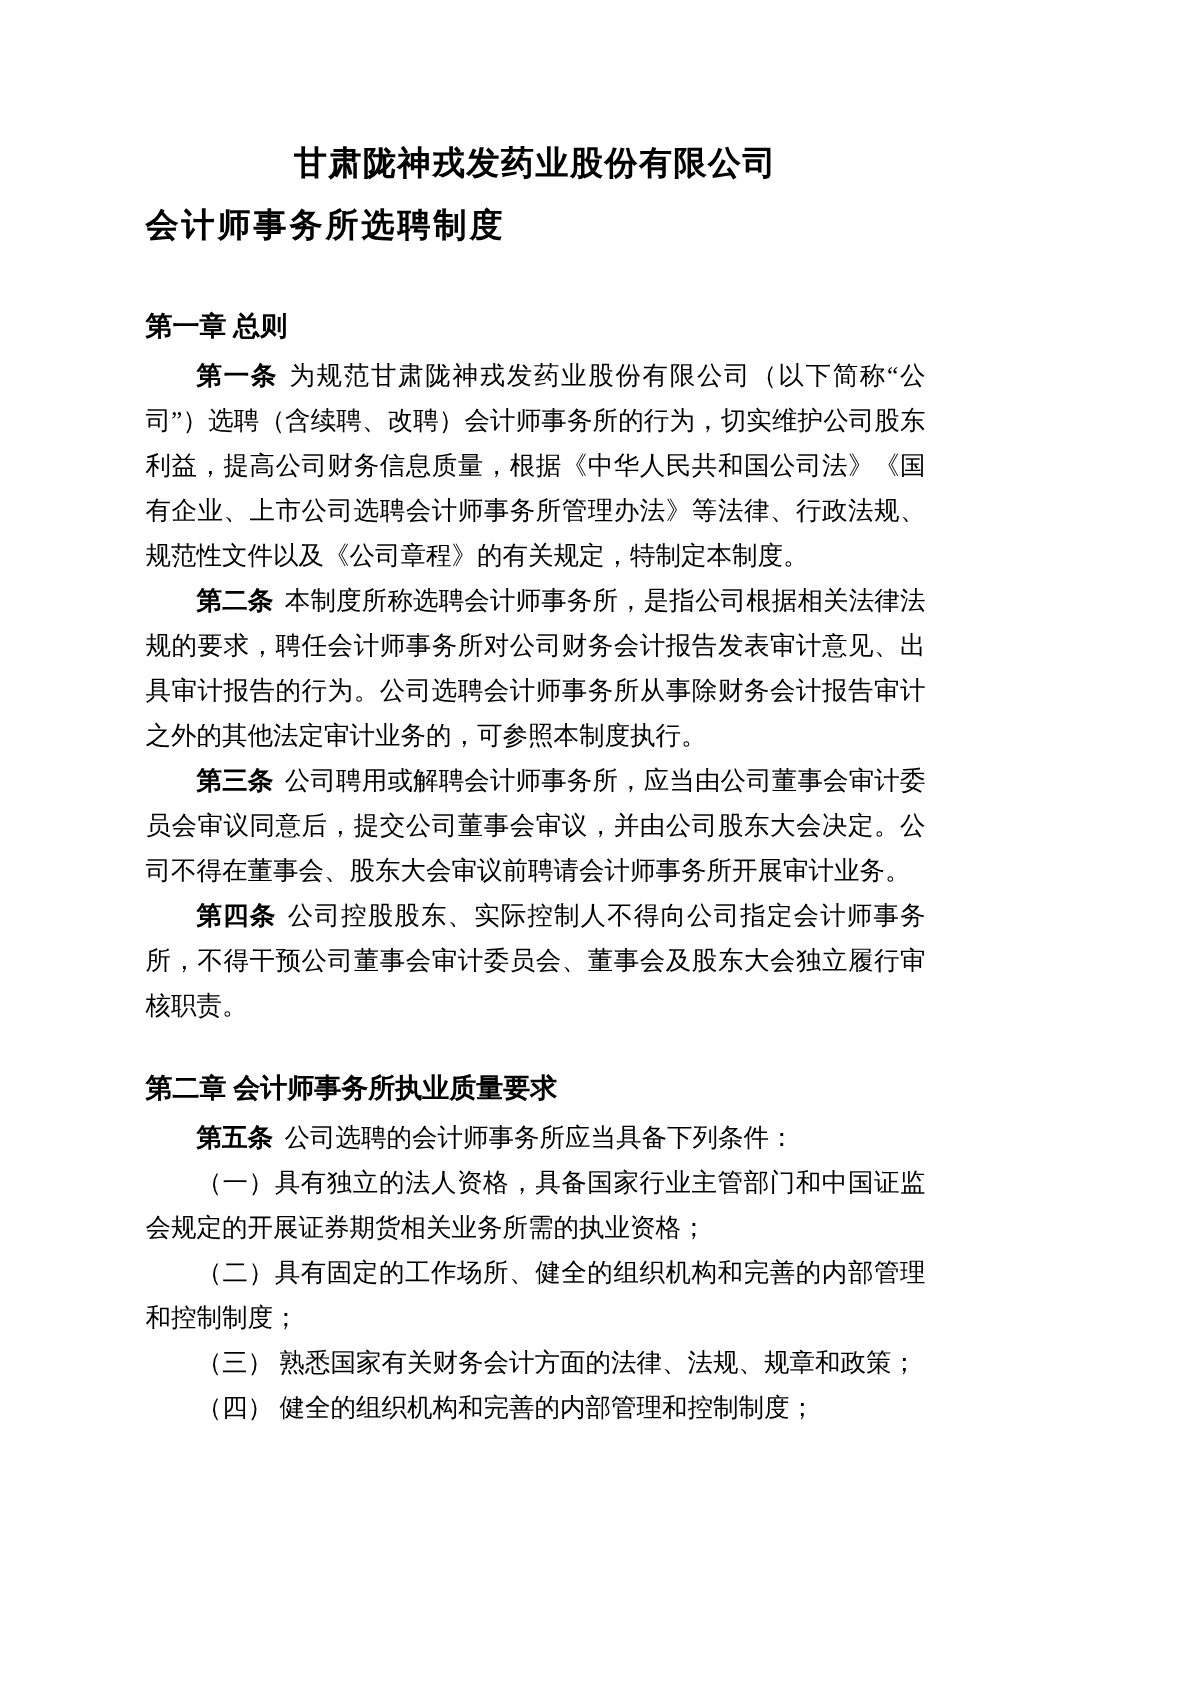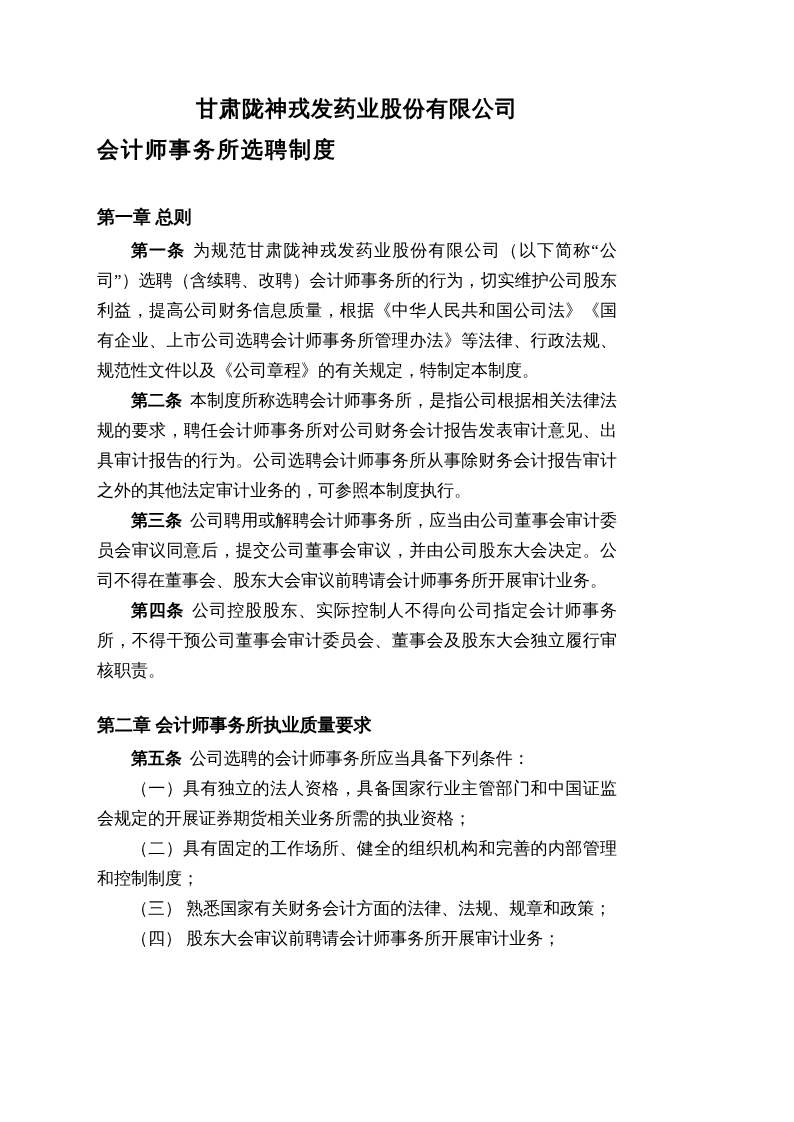--- a/index.html
+++ b/index.html
@@ -91,17 +91,17 @@
 
     <h2 class="chapter-heading second">第二章 会计师事务所执业质量要求</h2>
 
     <div class="body-block">
       <p>
         <span class="article-label">第五条</span><span>公司选聘的会计师事务所应当具备下列条件：</span>
       </p>
       <p>（一）具有独立的法人资格，具备国家行业主管部门和中国证监会规定的开展证券期货相关业务所需的执业资格；</p>
       <p>（二）具有固定的工作场所、健全的组织机构和完善的内部管理和控制制度；</p>
       <p>（三） 熟悉国家有关财务会计方面的法律、法规、规章和政策；</p>
-      <p>（四） 股东大会审议前聘请会计师事务所开展审计业务；</p>
+      <p>（四） 健全的组织机构和完善的内部管理和控制制度；</p>
     </div>
 
   </div>
 </div>
 
 </body></html>

